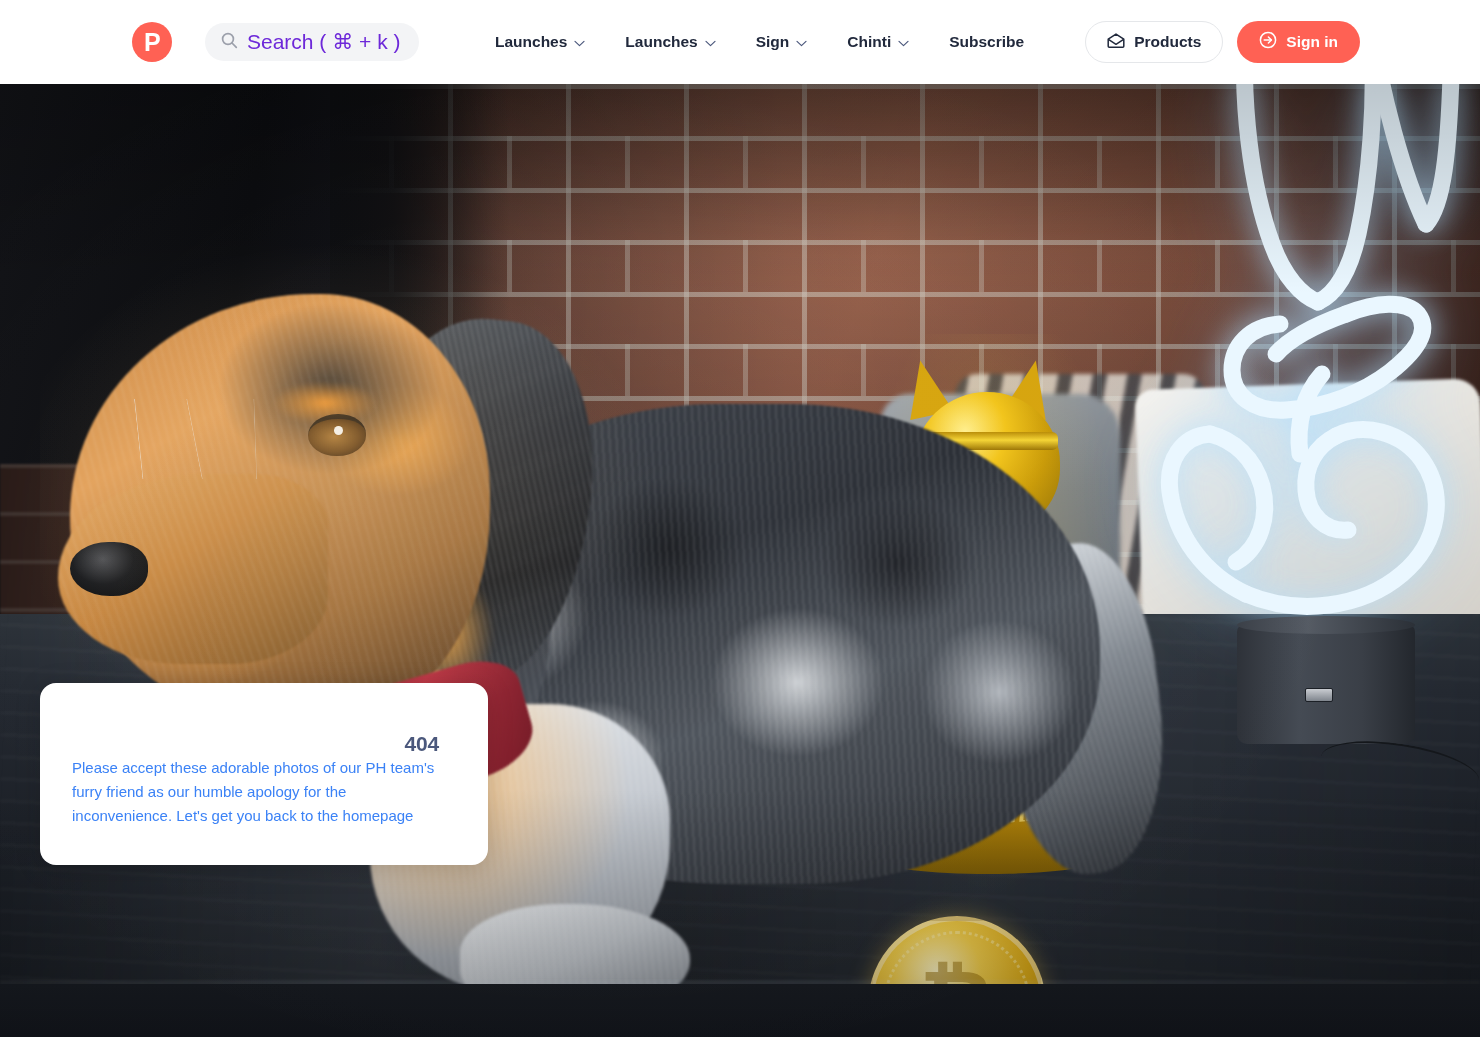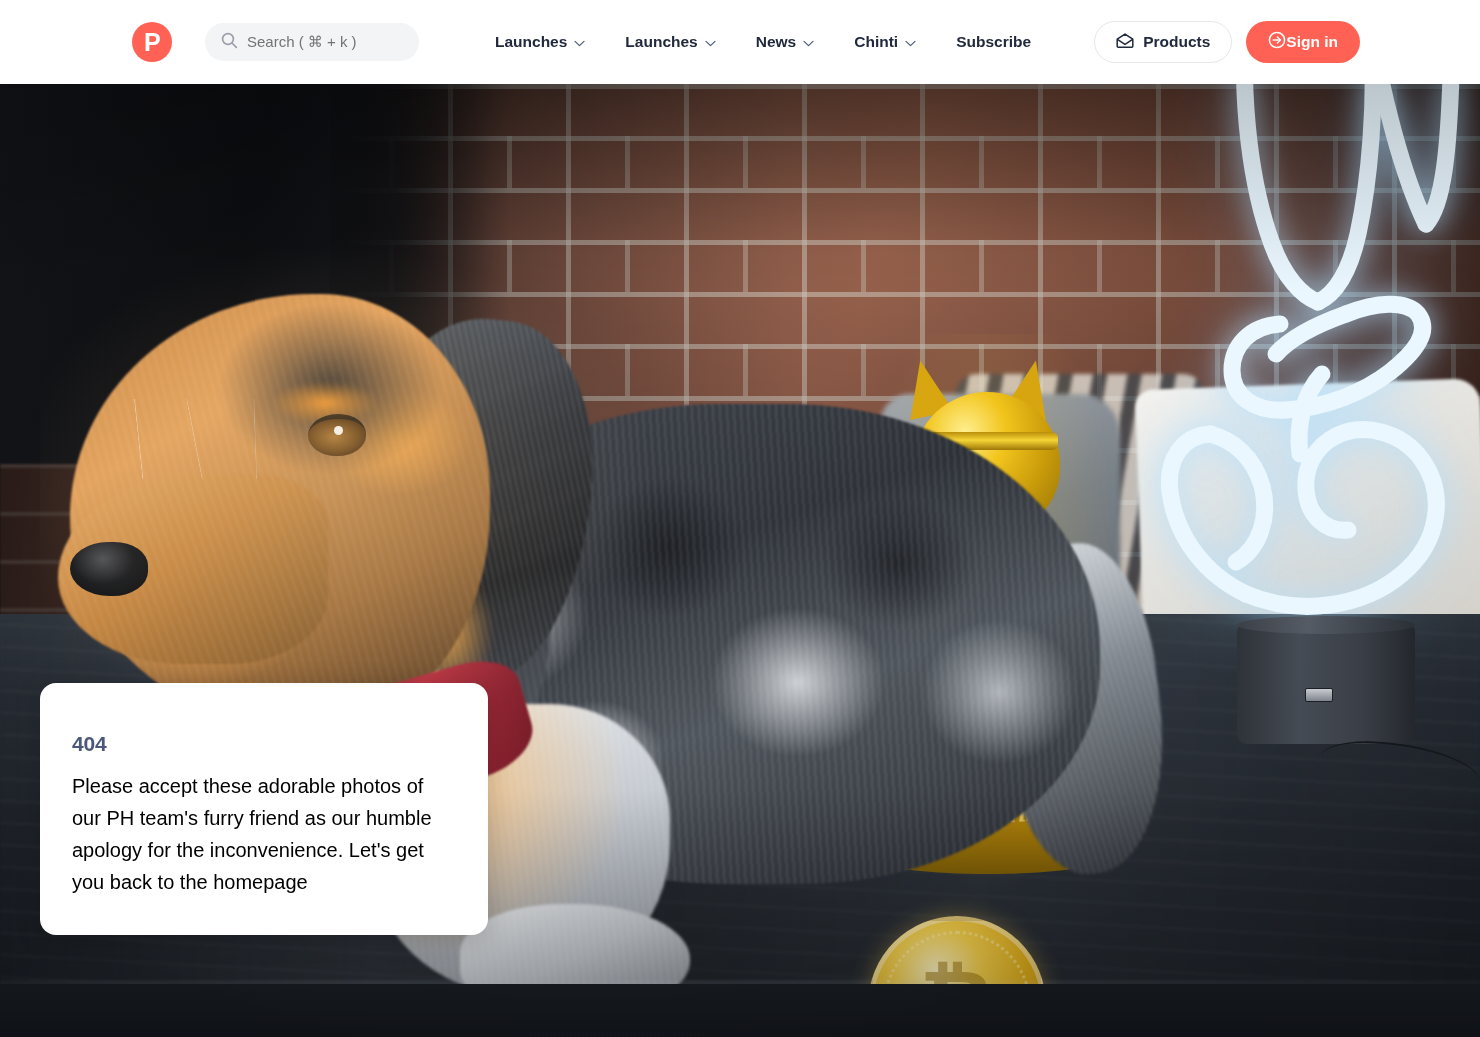--- a/index.html
+++ b/index.html
@@ -30,21 +30,21 @@
   .search-box {
     position: absolute; left: 205px; top: 23px;
     width: 214px; height: 38px;
     background: #f3f4f6; border-radius: 19px;
     display: flex; align-items: center; gap: 9px;
     padding: 0 16px;
     border: none;
   }
   .search-icon { flex: 0 0 auto; display: block; }
   .search-placeholder {
-    font-size: 15px; color: #737373; white-space: nowrap;
+    font-size: 21px; color: #6d28d9; white-space: nowrap;
   }
   .nav {
     position: absolute; left: 495px; top: 0; height: 84px;
     display: flex; align-items: center; gap: 40px;
   }
   .nav-item {
     display: flex; align-items: flex-start; gap: 7px;
     font-size: 15.5px; font-weight: 700; color: #21293c;
     cursor: pointer; white-space: nowrap;
   }
@@ -55,21 +55,21 @@
   }
   .btn-subscribe {
     display: flex; align-items: center; gap: 9px;
     height: 42px; padding: 0 21px;
     border: 1px solid #e5e7ea; border-radius: 21px;
     background: #ffffff; color: #21293c;
     font-size: 15.5px; font-weight: 700; cursor: pointer;
     white-space: nowrap;
   }
   .btn-signin {
-    display: flex; align-items: center; 
+    display: flex; align-items: center; gap: 9px;
     height: 42px; padding: 0 22px;
     border: none; border-radius: 21px;
     background: #ff6154; color: #ffffff;
     font-size: 15.5px; font-weight: 700; cursor: pointer;
     white-space: nowrap;
   }
 
   
   .hero {
     position: absolute; top: 84px; left: 0;
@@ -475,29 +475,29 @@
     width: 448px;
     background: #ffffff;
     border-radius: 16px;
     padding: 49px 49px 37px 32px;
     box-shadow: 0 4px 26px rgba(0,0,0,0.18);
     z-index: 20;
   }
   .card-404 {
     font-size: 21px; font-weight: 700; color: #4b587c;
     letter-spacing: -0.2px;
+    text-align: right;
   }
   .card-title {
     margin-top: 13px;
     font-size: 31px; font-weight: 700; color: #21293c;
     line-height: 1.3; letter-spacing: -0.4px;
   }
   .card-body {
-    margin-top: 14px;
-    font-size: 20px; color: #000000; line-height: 1.6;
+    font-size: 15px; color: #3b82f6; line-height: 1.6;
     max-width: 372px;
   }
   .card-btn {
     margin-top: 22px;
     display: inline-block;
     background: #ff6154; color: #ffffff;
     border: none; border-radius: 4px;
     padding: 12px 17px;
     font-size: 14.5px; font-weight: 700;
     font-family: "Liberation Sans", sans-serif;
@@ -534,21 +534,21 @@
     </div>
     <div class="nav-item">
       <span>Launches</span>
       <span class="chev">
         <svg width="11" height="7" viewBox="0 0 11 7" fill="none">
             <path d="M1 1.4L5.5 5.6L10 1.4" stroke="#4b587c" stroke-width="1.2" stroke-linecap="round" stroke-linejoin="round"></path>
           </svg>
       </span>
     </div>
     <div class="nav-item">
-      <span>News</span>
+      <span>Sign</span>
       <span class="chev">
         <svg width="11" height="7" viewBox="0 0 11 7" fill="none">
             <path d="M1 1.4L5.5 5.6L10 1.4" stroke="#4b587c" stroke-width="1.2" stroke-linecap="round" stroke-linejoin="round"></path>
           </svg>
       </span>
     </div>
     <div class="nav-item">
       <span>Chinti</span>
       <span class="chev">
         <svg width="11" height="7" viewBox="0 0 11 7" fill="none">

